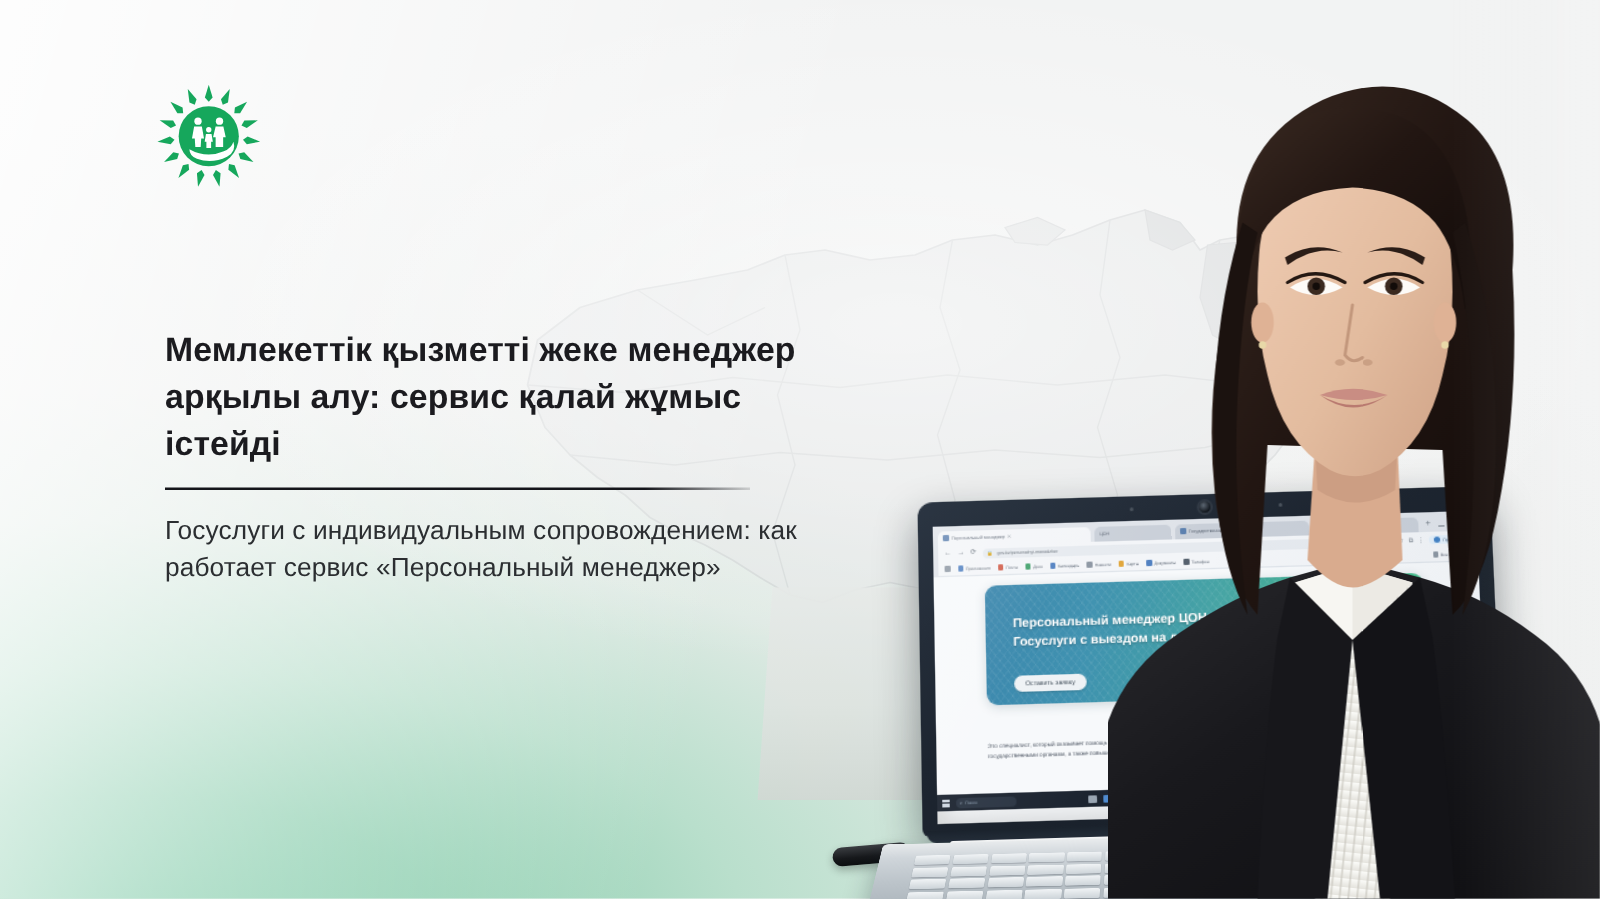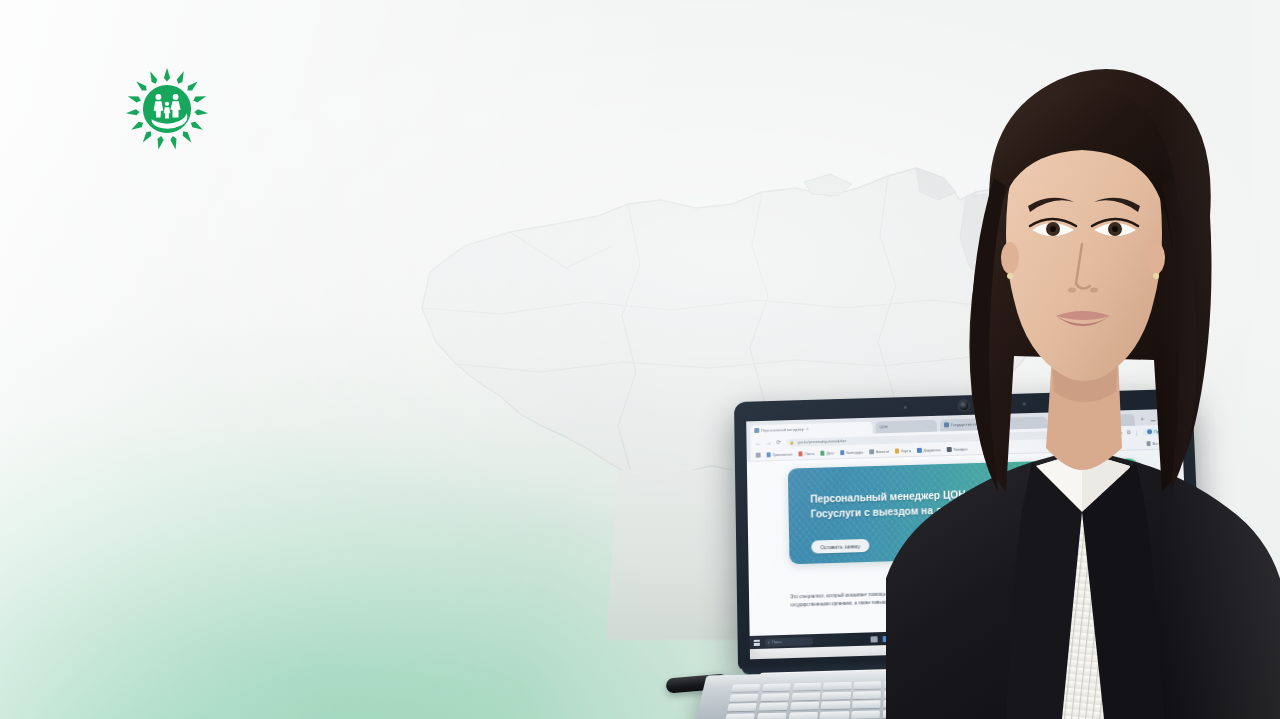--- a/index.html
+++ b/index.html
@@ -339,20 +339,25 @@
         <path d="M36.4 41 h7.2 l2 11 h-2.6 l-.5 8 h-5 l-.5 -8 h-2.6 Z"></path>
         <circle cx="60" cy="36" r="3.4"></circle>
         <path d="M56.4 41 h7.2 l2.2 10 h-2.4 v9 h-7 v-9 h-2.4 Z"></path>
         <circle cx="50" cy="44" r="2.5"></circle>
         <path d="M47.4 48 h5.2 l1.2 7 h-1.6 v6 h-4.4 v-6 h-1.6 Z"></path>
         <path d="M32 62 q16 9 32 2 q7 -3 9 -9 q3 9 -6 14 q-14 7 -28 2 q-7 -3 -7 -9 Z"></path>
       </g>
     </svg>
   </div>
 
+  <div class="copy">
+    <h1 class="headline">Мемлекеттік қызметті жеке менеджер арқылы алу: сервис қалай жұмыс істейді</h1>
+    <div class="rule"></div>
+    <p class="subhead">Госуслуги с индивидуальным сопровождением: как работает сервис «Персональный менеджер»</p>
+  </div>
 
   <div class="desk"></div>
   <div class="stylus"></div>
 
   <div class="laptop">
 
     <div class="lid">
       <div class="cam"></div>
       <div class="cam-dot-l"></div>
       <div class="cam-dot-r"></div>

